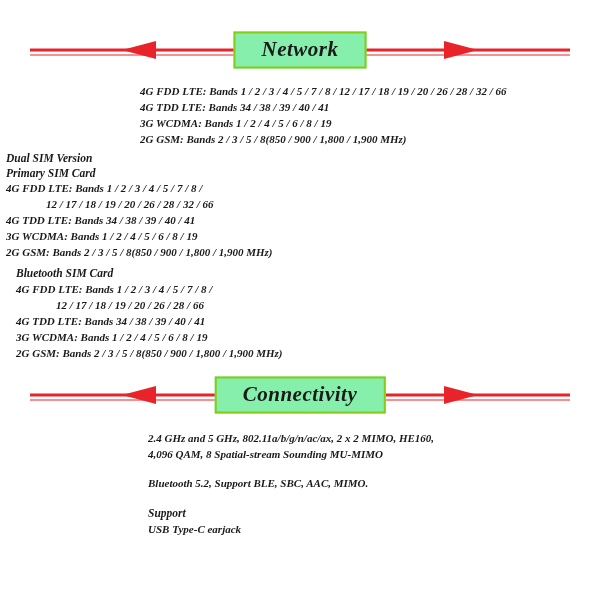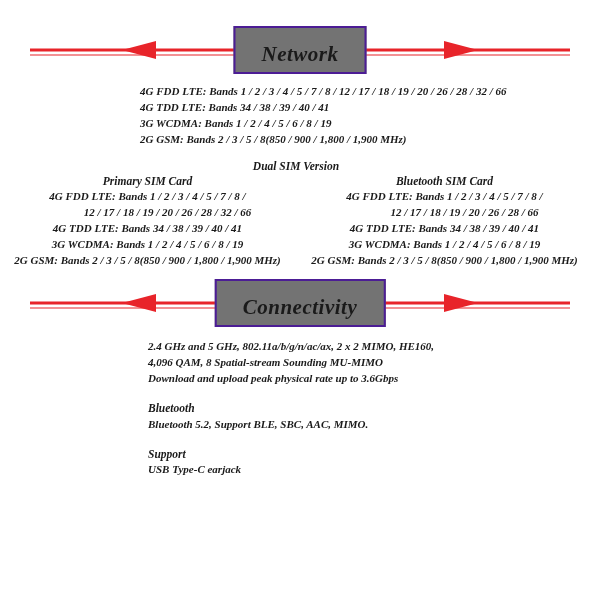--- a/index.html
+++ b/index.html
@@ -62,23 +62,23 @@
     right: 122px;
     border-top: 9px solid transparent;
     border-bottom: 9px solid transparent;
     border-left: 34px solid #e8242a;
   }
   .banner .box {
     position: absolute;
     left: 50%;
     top: 50%;
     transform: translate(-50%, -50%);
-    border: 2px solid #4c1d95;
-    background: #737373;
-    padding: 14px 26px 5px 26px;
+    border: 2px solid #84cc16;
+    background: #86efac;
+    padding: 3px 26px 5px 26px;
     white-space: nowrap;
   }
   .banner .box span {
     font-family: "Liberation Serif", serif;
     font-style: italic;
     font-weight: bold;
     font-size: 21px;
     letter-spacing: 0.5px;
     color: #1a1a1a;
   }
@@ -105,33 +105,33 @@
     font-weight: bold;
     line-height: 1.45;
     white-space: pre;
   }
   .line.indent {
     padding-left: 40px;
   }
 
   
   .dual-wrap {
-    margin-top: 12px;
+    margin-top: 4px;
     padding: 0 14px 0 6px;
-    text-align: center;
   }
   .dual-title {
     font-size: 11.5px;
     font-style: italic;
     font-weight: bold;
     margin-bottom: 1px;
   }
   .dual-cols {
     display: flex;
     gap: 4px;
+    flex-direction: column;
   }
   .dual-col {
     flex: 1 1 0;
     min-width: 0;
   }
   .dual-col.right {
     padding-left: 10px;
   }
 
   
@@ -201,25 +201,23 @@
     <div class="box">
       <span>Connectivity</span>
     </div>
   </div>
 
   <div class="conn-wrap">
 
     <div class="group">
       <div class="line">2.4 GHz and 5 GHz, 802.11a/b/g/n/ac/ax, 2 x 2 MIMO, HE160,</div>
       <div class="line">4,096 QAM, 8 Spatial-stream Sounding MU-MIMO</div>
-      <div class="line">Download and upload peak physical rate up to 3.6Gbps</div>
-    </div>
-
-    <div class="group">
-      <div class="heading">Bluetooth</div>
+    </div>
+
+    <div class="group">
       <div class="line">Bluetooth 5.2, Support BLE, SBC, AAC, MIMO.</div>
     </div>
 
     <div class="group">
     </div>
 
     <div class="group">
       <div class="heading">Support</div>
       <div class="line">USB Type-C earjack</div>
     </div>

